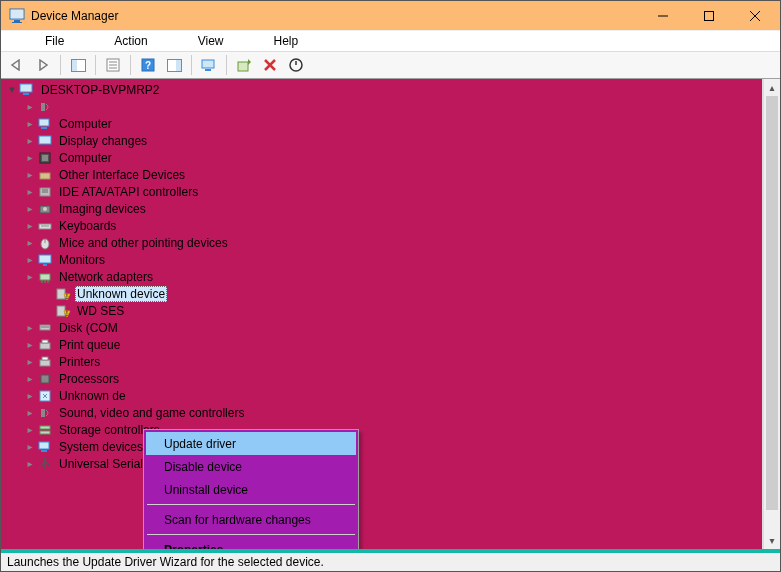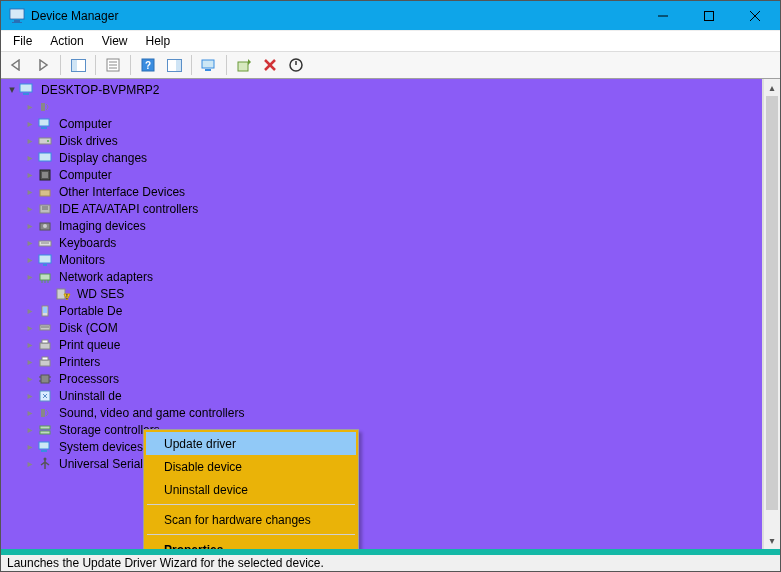--- a/index.html
+++ b/index.html
@@ -12,21 +12,21 @@
     height: 572px;
     border: 1px solid #555;
     display: flex;
     flex-direction: column;
     overflow: hidden;
     position: relative;
   }
   
   .titlebar {
     height: 30px;
-    background: #0ea5e9;
+    background: #fdba74;
     display: flex;
     align-items: center;
     padding: 0 2px 0 8px;
     border-bottom: 1px solid #eee;
   }
   .titlebar .icon {
     width: 16px; height: 16px;
     margin-right: 6px;
     display:flex; align-items:center; justify-content:center;
   }
@@ -42,20 +42,21 @@
   .menubar {
     height: 20px;
     display:flex;
     align-items:center;
     padding: 0 4px;
     gap: 2px;
     background:#fff;
   }
   .menuitem {
     padding: 1px 8px;
+    margin-left: 32px;
   }
   
   .toolbar {
     height: 28px;
     border-top:1px solid #ddd;
     border-bottom:1px solid #a0a0a0;
     background:#f7f7f7;
     display:flex;
     align-items:center;
     padding: 0 4px;
@@ -72,21 +73,21 @@
   .content {
     flex:1;
     display:flex;
     overflow:hidden;
     position:relative;
   }
   .tree {
     flex:1;
     overflow:auto;
     padding: 2px 12px 2px 4px;
-    background:#8b5cf6;
+    background:#be185d;
     border-right:1px solid #ddd;
   }
   .node {
     display:flex;
     align-items:center;
     height:17px;
     white-space:nowrap;
     cursor:default;
   }
   .arrow {
@@ -122,34 +123,34 @@
     font-size:10px; color:#555;
   }
   .vscroll .track { flex:1; position:relative; }
   .vscroll .thumb {
     position:absolute; left:2px; right:2px; top:0; height:95%;
     background:#cdcdcd; border-radius:0;
   }
   
   .statusbar {
     height:22px;
-    border-top:6px solid #14b8a6;
+    border-top:4px solid #14b8a6;
     background:#f0f0f0;
     display:flex;
     align-items:center;
     padding:0 6px;
     font-size:12px;
   }
   
   .context-menu {
     position:absolute;
     left:142px;
     top:350px;
     width:216px;
-    background:#eab308;
+    background:#a21caf;
     border:1px solid #a0a0a0;
     box-shadow: 3px 3px 3px rgba(0,0,0,0.25);
     padding:2px;
     z-index:10;
   }
   .ctx-item {
     height:23px;
     display:flex;
     align-items:center;
     padding:0 18px;
@@ -307,31 +308,20 @@
               <rect x="3" y="10" width="6" height="2" fill="#3a8de0"></rect>
             </svg>
           </span>
           <span class="nodelabel">Computer</span>
         </div>
         <div class="node">
           <span class="ind" style="width:18px"></span>
           <span class="arrow collapse"></span>
           <span class="nodeicon">
             <svg width="14" height="14">
-              <rect x="1" y="4" width="12" height="6" fill="#d0d0d0" stroke="#888"></rect>
-              <circle cx="10" cy="7" r="1" fill="#5a5"></circle>
-            </svg>
-          </span>
-          <span class="nodelabel">Disk drives</span>
-        </div>
-        <div class="node">
-          <span class="ind" style="width:18px"></span>
-          <span class="arrow collapse"></span>
-          <span class="nodeicon">
-            <svg width="14" height="14">
               <rect x="1" y="2" width="12" height="8" fill="#cce7f5" stroke="#3a8de0"></rect>
             </svg>
           </span>
           <span class="nodelabel">Display changes</span>
         </div>
         <div class="node">
           <span class="ind" style="width:18px"></span>
           <span class="arrow collapse"></span>
           <span class="nodeicon">
             <svg width="14" height="14">
@@ -377,20 +367,31 @@
         <div class="node">
           <span class="ind" style="width:18px"></span>
           <span class="arrow collapse"></span>
           <span class="nodeicon">
             <svg width="14" height="14">
               <rect x="1" y="5" width="12" height="5" fill="#ddd" stroke="#888"></rect>
               <line x1="3" y1="7" x2="11" y2="7" stroke="#888"></line>
             </svg>
           </span>
           <span class="nodelabel">Keyboards</span>
+        </div>
+        <div class="node">
+          <span class="ind" style="width:18px"></span>
+          <span class="arrow collapse"></span>
+          <span class="nodeicon">
+            <svg width="14" height="14">
+              <ellipse cx="7" cy="8" rx="4" ry="5" fill="#ddd" stroke="#888"></ellipse>
+              <line x1="7" y1="3" x2="7" y2="7" stroke="#888"></line>
+            </svg>
+          </span>
+          <span class="nodelabel">Mice and other pointing devices</span>
         </div>
         <div class="node">
           <span class="ind" style="width:18px"></span>
           <span class="arrow collapse"></span>
           <span class="nodeicon">
             <svg width="14" height="14">
               <rect x="1" y="2" width="12" height="8" fill="#cce7f5" stroke="#3a8de0"></rect>
               <rect x="5" y="11" width="4" height="2" fill="#3a8de0"></rect>
             </svg>
           </span>
@@ -402,41 +403,41 @@
           <span class="nodeicon">
             <svg width="14" height="14">
               <rect x="2" y="4" width="10" height="6" fill="#c0e0c0" stroke="#5a9a5a"></rect>
               <line x1="4" y1="10" x2="4" y2="13" stroke="#5a9a5a"></line>
               <line x1="7" y1="10" x2="7" y2="13" stroke="#5a9a5a"></line>
               <line x1="10" y1="10" x2="10" y2="13" stroke="#5a9a5a"></line>
             </svg>
           </span>
           <span class="nodelabel">Network adapters</span>
         </div>
-        <div class="node">
+        <div class="node selected">
           <span class="ind" style="width:50px"></span>
           <span class="nodeicon">
             <svg width="16" height="16">
               <rect x="2" y="3" width="8" height="10" fill="#d0d0d0" stroke="#888"></rect>
               <path d="M9 8 L15 8 L12 14 Z" fill="#ffd23a" stroke="#c89a00"></path>
               <text x="12" y="13" font-size="7" text-anchor="middle" fill="#333" font-weight="bold">!</text>
             </svg>
           </span>
+          <span class="nodelabel">Unknown device</span>
+        </div>
+        <div class="node">
+          <span class="ind" style="width:50px"></span>
+          <span class="nodeicon">
+            <svg width="16" height="16">
+              <rect x="2" y="3" width="8" height="10" fill="#d0d0d0" stroke="#888"></rect>
+              <path d="M9 8 L15 8 L12 14 Z" fill="#ffd23a" stroke="#c89a00"></path>
+              <text x="12" y="13" font-size="7" text-anchor="middle" fill="#333" font-weight="bold">!</text>
+            </svg>
+          </span>
           <span class="nodelabel">WD SES</span>
-        </div>
-        <div class="node">
-          <span class="ind" style="width:18px"></span>
-          <span class="arrow collapse"></span>
-          <span class="nodeicon">
-            <svg width="14" height="14">
-              <rect x="4" y="2" width="6" height="10" fill="#ddd" stroke="#888"></rect>
-              <rect x="5" y="3" width="4" height="6" fill="#9cf"></rect>
-            </svg>
-          </span>
-          <span class="nodelabel">Portable De</span>
         </div>
         <div class="node">
           <span class="ind" style="width:18px"></span>
           <span class="arrow collapse"></span>
           <span class="nodeicon">
             <svg width="14" height="14">
               <rect x="2" y="4" width="10" height="5" fill="#c8c8c8" stroke="#888"></rect>
               <circle cx="4" cy="6" r="0.7" fill="#555"></circle>
               <circle cx="6" cy="6" r="0.7" fill="#555"></circle>
               <circle cx="8" cy="6" r="0.7" fill="#555"></circle>
@@ -483,21 +484,21 @@
         </div>
         <div class="node">
           <span class="ind" style="width:18px"></span>
           <span class="arrow collapse"></span>
           <span class="nodeicon">
             <svg width="14" height="14">
               <rect x="2" y="2" width="10" height="10" fill="#dbeeff" stroke="#5a8fc8"></rect>
               <path d="M5 5 L9 9 M9 5 L5 9" stroke="#5a8fc8"></path>
             </svg>
           </span>
-          <span class="nodelabel">Uninstall de</span>
+          <span class="nodelabel">Unknown de</span>
         </div>
         <div class="node">
           <span class="ind" style="width:18px"></span>
           <span class="arrow collapse"></span>
           <span class="nodeicon">
             <svg width="14" height="14">
               <rect x="3" y="3" width="4" height="8" fill="#888"></rect>
               <path d="M8 4 Q12 7 8 10" stroke="#888" fill="none"></path>
             </svg>
           </span>

